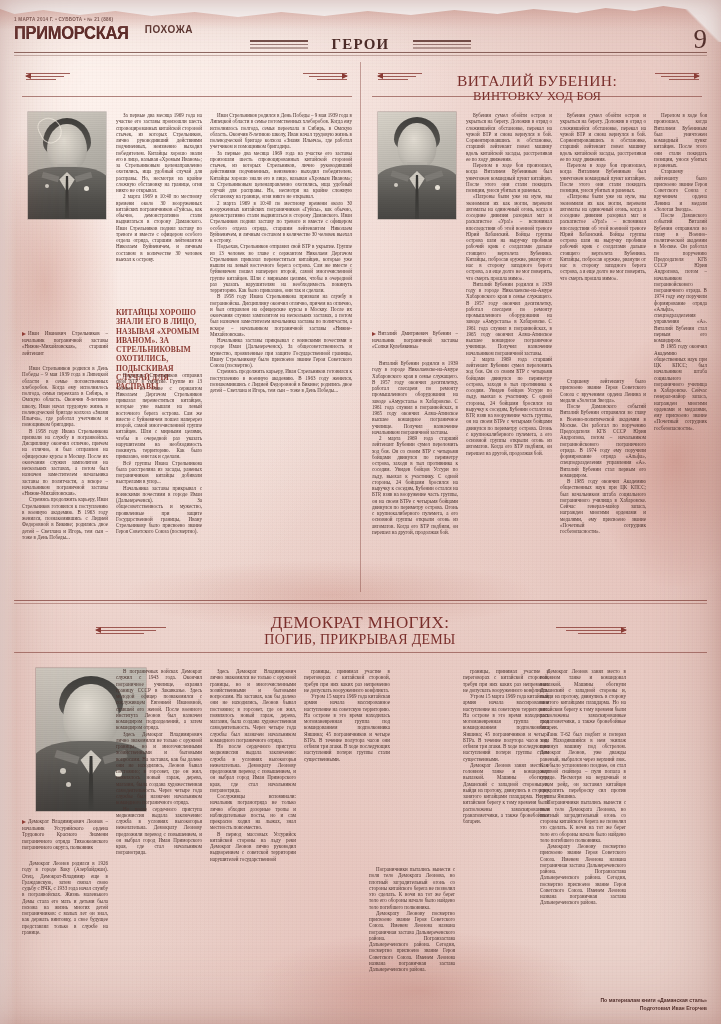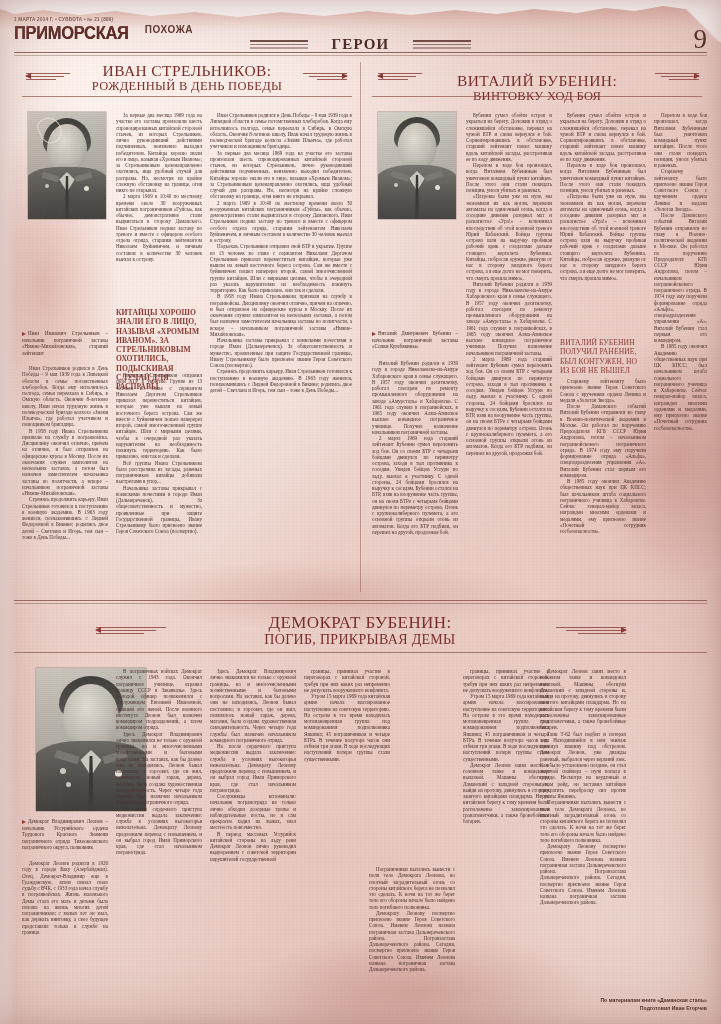--- a/index.html
+++ b/index.html
@@ -249,24 +249,20 @@
           <i></i>
           <i></i>
           <i></i>
         </span>
     </div>
     <div class="page-no">9</div>
   </div>
   <div class="mast-rule"></div>
   <div class="mast-rule2"></div>
 
-  <div class="art-head" style="left:22px;top:62px;width:330px;">
-    <div class="l1">ИВАН СТРЕЛЬНИКОВ:</div>
-    <div class="l2">РОЖДЕННЫЙ В ДЕНЬ ПОБЕДЫ</div>
-  </div>
   <div class="deco right" style="left:26px;top:70px;">
       <i></i>
       <i></i>
       <i></i>
       <span class="tip"></span>
     </div>
   <div class="deco left" style="left:303px;top:70px;">
       <i></i>
       <i></i>
       <i></i>
@@ -380,42 +376,39 @@
     <p>Виталий Бубенин родился в 1939 году в городе Николаевске-на-Амуре Хабаровского края в семье служащего. В 1957 году окончил десятилетку, работал слесарем по ремонту промышленного оборудования на заводе «Амурсталь» в Хабаровске. С 1961 года служил в погранвойсках, в 1965 году окончил Алма-Атинское высшее командное пограничное училище. Получил назначение начальником пограничной заставы.</p>
     <p>2 марта 1969 года старший лейтенант Бубенин сумел переломить ход боя. Он со своим БТР с четырьмя бойцами двинулся по периметру острова, заходя в тыл противника к соседям. Увидев бойцов Уссури по льду, выехал к участнику. С одной стороны, 24 бойцами бросился на выручку к соседям, Бубенин остался на БТР, взяв на вооружение часть группы, он на своем БТРе с четырьмя бойцами двинулся по периметру острова. Огонь с крупнокалиберного пулемета, а его основной группы открыли огонь из автоматов. Когда его БТР подбили, он перешел на другой, продолжая бой.</p>
   </div>
 
   <div class="col" style="left:560px;top:112px;width:86px;height:218px;">
     <p>Бубенин сумел обойти остров и укрыться на берегу. Доложив в отряд о сложившейся обстановке, перекал на чужой БТР и снова вернулся в бой. Сориентировавшись в обстановке, старший лейтенант повел машину вдоль китайской засады, расстреливая ее по ходу движения.</p>
     <p>Перелом в ходе боя произошел, когда Виталием Бубениным был уничтожен командный пункт китайцев. После этого они стали покидать позиции, унося убитых и раненых.</p>
     <p>«Патроны были уже на нуле, мы экономили их как могли, перевели автоматы на одиночный огонь, когда в соседние дивизии разорвал мат и раскатистое «Ура!» – вспоминал впоследствии об этой военной тревоге Юрий Бабанский. Бойцы группы острова шли на выручку пробивая рабочий крик с солдатами дальше стоящего вертолета Бубенина. Китайцы, побросав оружие, рванули от нас в сторону западного берега острова, а я еще долго не мог поверить, что смерть прошла мимо».</p>
   </div>
 
-  <div class="pullquote" style="position:absolute;left:560px;top:338px;width:88px;">
-    <span>ВИТАЛИЙ БУБЕНИН ПОЛУЧИЛ РАНЕНИЕ, БЫЛ КОНТУЖЕН, НО ИЗ БОЯ НЕ ВЫШЕЛ</span>
-  </div>
 
   <div class="col" style="left:560px;top:378px;width:86px;height:212px;">
     <p>Старшему лейтенанту было присвоено звание Героя Советского Союза с вручением ордена Ленина и медали «Золотая Звезда».</p>
     <p>После Даманского событий Виталий Бубенин отправился во главу в Военно-политической академии в Москве. Он работал по поручению Председателя КГБ СССР Юрия Андропова, потом – начальником погранвойскового пограничного отряда. В 1974 году ему поручили формирование отряда «Альфа», спецподразделения управления «А». Виталий Бубенин стал первым его командиром.</p>
     <p>В 1985 году окончил Академию общественных наук при ЦК КПСС; был начальником штаба социального пограничного училища в Хабаровске. Сейчас генерал-майор запаса, награжден многими орденами и медалями, ему присвоено звание «Почетный сотрудник госбезопасности».</p>
   </div>
 
   <div class="col" style="left:654px;top:112px;width:53px;height:478px;">
     <p>Перелом в ходе боя произошел, когда Виталием Бубениным был уничтожен командный пункт китайцев. После этого они стали покидать позиции, унося убитых и раненых.</p>
     <p>Старшему лейтенанту было присвоено звание Героя Советского Союза с вручением ордена Ленина и медали «Золотая Звезда».</p>
     <p>После Даманского событий Виталий Бубенин отправился во главу в Военно-политической академии в Москве. Он работал по поручению Председателя КГБ СССР Юрия Андропова, потом – начальником погранвойскового пограничного отряда. В 1974 году ему поручили формирование отряда «Альфа», спецподразделения управления «А». Виталий Бубенин стал первым его командиром.</p>
     <p>В 1985 году окончил Академию общественных наук при ЦК КПСС; был начальником штаба социального пограничного училища в Хабаровске. Сейчас генерал-майор запаса, награжден многими орденами и медалями, ему присвоено звание «Почетный сотрудник госбезопасности».</p>
   </div>
 
   <div class="hrule" style="left:14px;top:600px;width:693px;height:1.4px;opacity:.7;"></div>
   <div class="hrule" style="left:14px;top:603px;width:693px;height:.7px;opacity:.4;"></div>
 
   <div class="art-head" style="left:160px;top:613px;width:400px;">
-    <div class="l1" style="font-size:17px;line-height:19px;">ДЕМОКРАТ БУБЕНИН:</div>
+    <div class="l1" style="font-size:17px;line-height:19px;">ДЕМОКРАТ МНОГИХ:</div>
     <div class="l2" style="font-size:14px;line-height:16px;">ПОГИБ, ПРИКРЫВАЯ ДЕМЫ</div>
   </div>
   <div class="deco right" style="left:96px;top:624px;width:70px;">
       <i></i>
       <i></i>
       <i></i>
       <span class="tip"></span>
     </div>
   <div class="deco left" style="left:556px;top:624px;width:70px;">
       <i></i>

